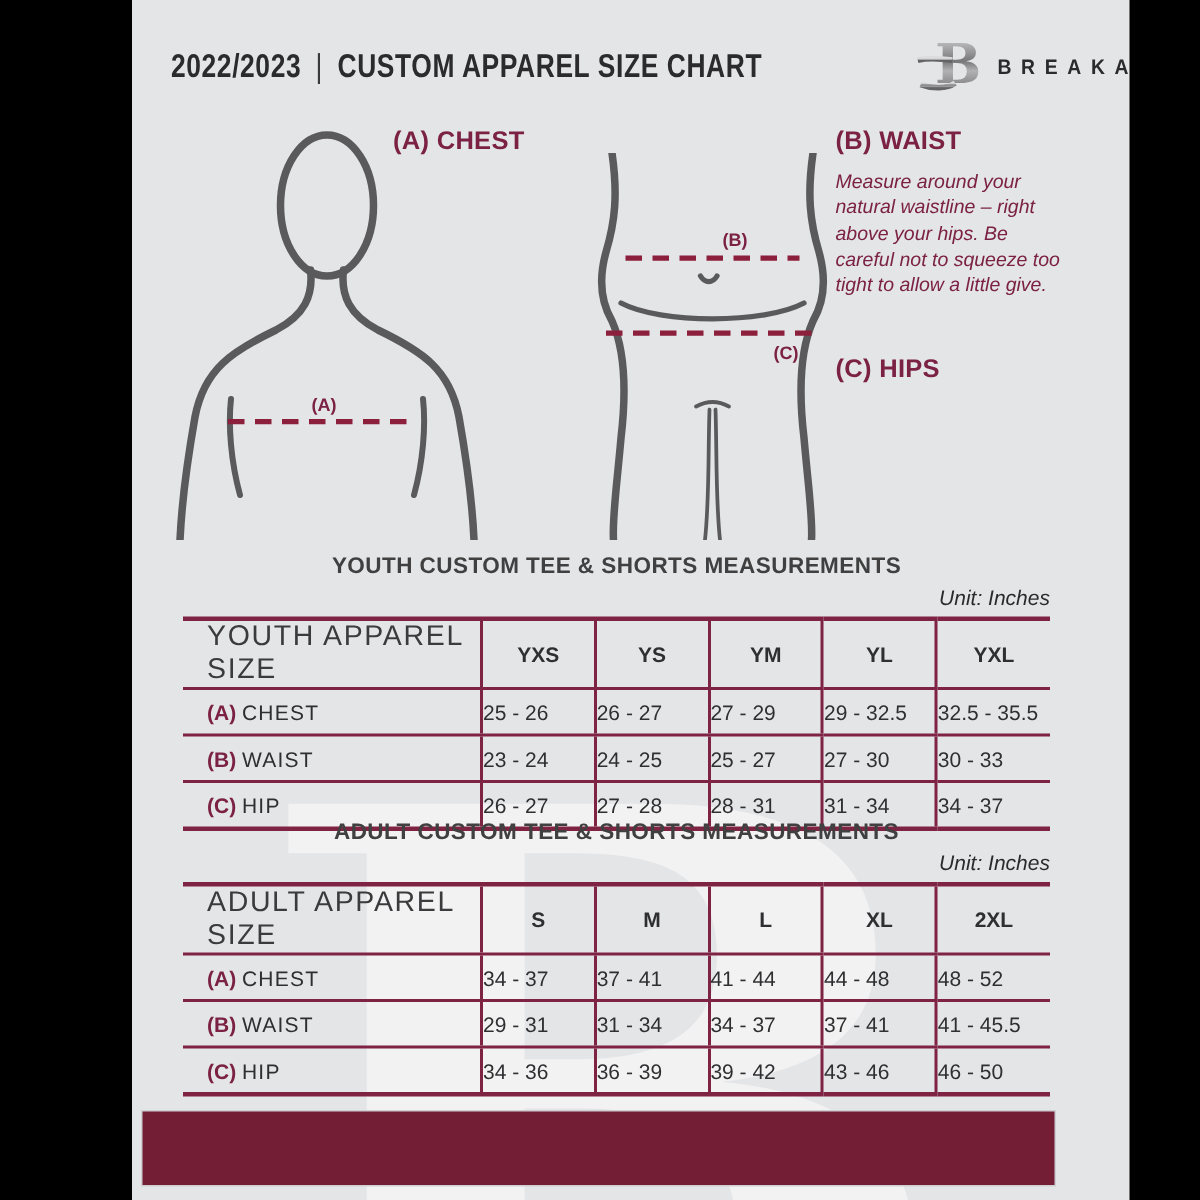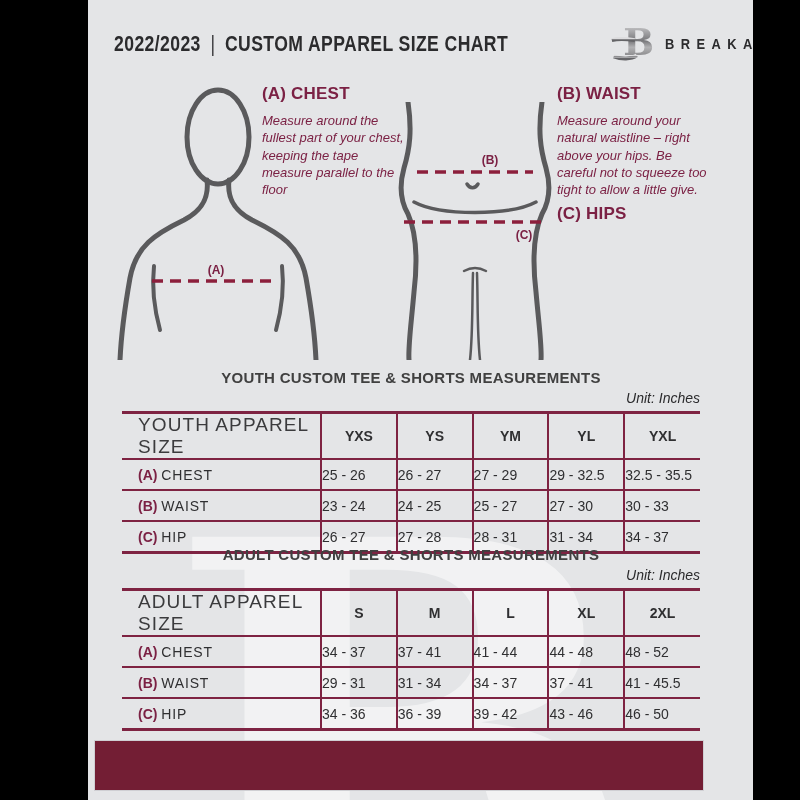--- a/index.html
+++ b/index.html
@@ -29,21 +29,21 @@
   }
   
   .guide-block{position:absolute;z-index:2;color:#7B2144;}
   .guide-heading{font-size:17px;font-weight:800;letter-spacing:.2px;}
   .guide-body{
     margin-top:8px;font-size:13px;font-style:italic;line-height:1.33;
     white-space:pre-line;
   }
   #chest-block{left:174px;top:84px;width:150px;}
   #waist-block{left:469px;top:84px;width:154px;}
-  #hips-block{left:469px;top:204px;width:160px;}
+  #hips-block{left:469px;top:236px;width:160px;}
   .figure-svg{position:absolute;z-index:1;}
   #torso-svg{left:22px;top:82px;}
   #lower-svg{left:300px;top:102px;}
   
   .watermark{
     position:absolute;left:78px;top:468px;z-index:1;
     font-family:"DejaVu Serif", serif;font-weight:bold;
     font-size:560px;line-height:1;color:rgba(255,255,255,.5);
     user-select:none;
   }
@@ -141,21 +141,20 @@
       <path d="M89 171 C 90 200, 89 230, 92 258" stroke-width="2.5"></path>
     </g>
     <line x1="29" y1="70" x2="145" y2="70" stroke="#8C1F3C" stroke-width="3.5" stroke-dasharray="11 7"></line>
     <text x="102" y="62" text-anchor="middle" font-size="12" font-weight="700" fill="#7B2144">(B)</text>
     <line x1="16" y1="120" x2="160" y2="120" stroke="#8C1F3C" stroke-width="3.5" stroke-dasharray="11 7"></line>
     <text x="136" y="137" text-anchor="middle" font-size="12" font-weight="700" fill="#7B2144">(C)</text>
   </svg>
 
   <div id="chest-block" class="guide-block">
     <div class="guide-heading">(A) CHEST</div>
-    <div class="guide-body">Measure around the fullest part of your chest, keeping the tape measure parallel to the floor</div>
   </div>
   <div id="waist-block" class="guide-block">
     <div class="guide-heading">(B) WAIST</div>
     <div class="guide-body">Measure around your natural waistline – right above your hips. Be careful not to squeeze too tight to allow a little give.</div>
   </div>
   <div id="hips-block" class="guide-block">
     <div class="guide-heading">(C) HIPS</div>
   </div>
 
   <div class="watermark">B</div>

